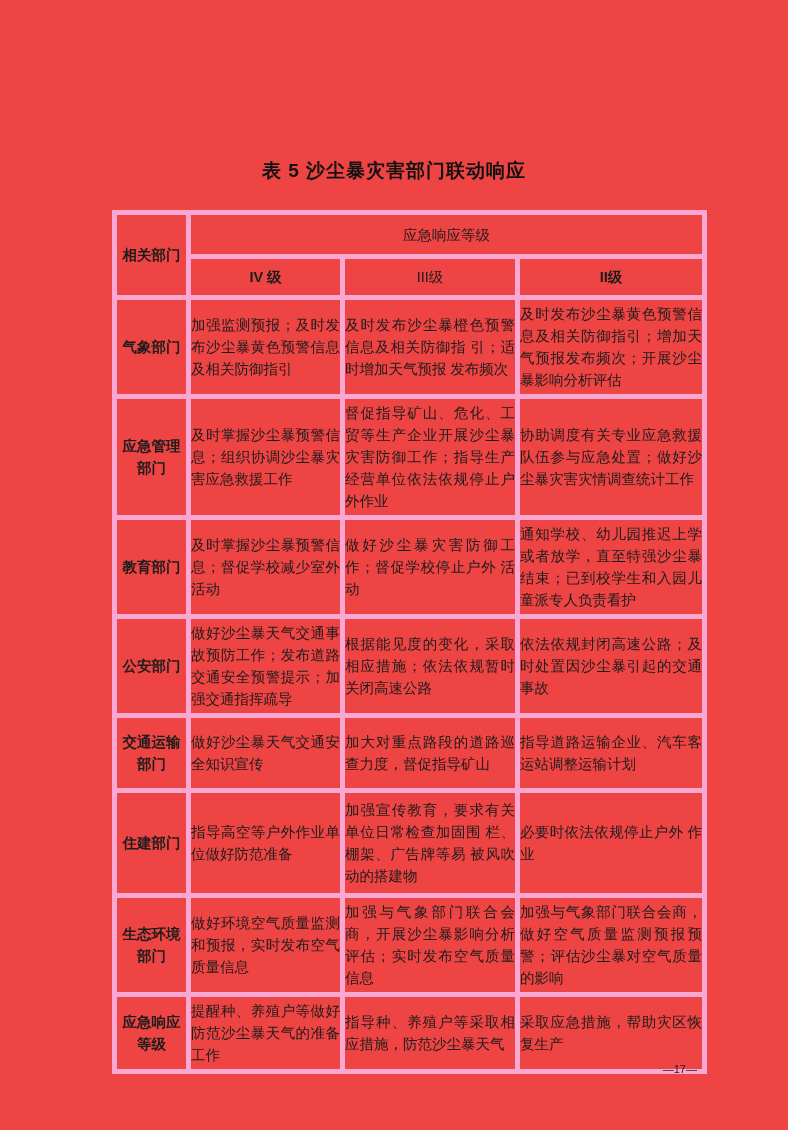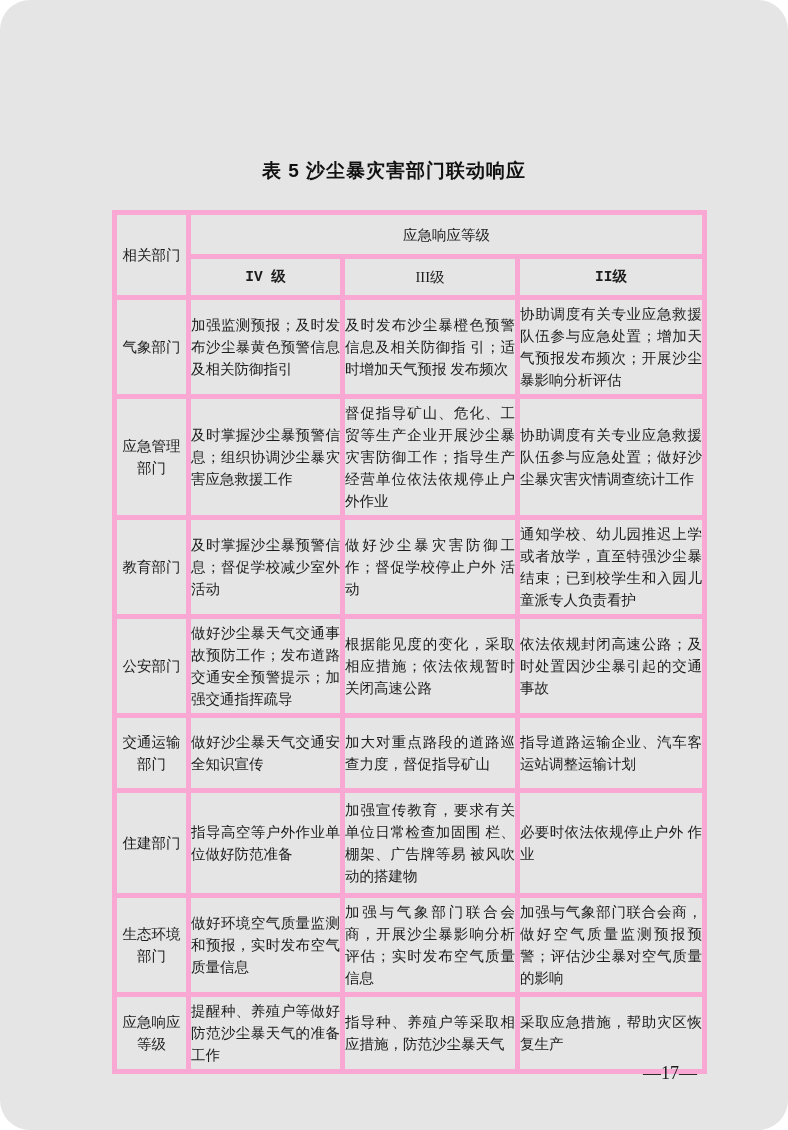--- a/index.html
+++ b/index.html
@@ -4,24 +4,23 @@
 <style>
   html, body {
     margin: 0;
     padding: 0;
     background: #ffffff;
   }
   #page {
     position: relative;
     width: 788px;
     height: 1130px;
-    background: #e5e5e5;
+    background: #ef4444;
     color: #1c1c1c;
     overflow: hidden;
-    border-radius: 30px;
   }
   .doc-title {
     position: absolute;
     top: 158px;
     left: 0;
     width: 788px;
     text-align: center;
     font-family: "Liberation Sans", sans-serif;
     font-weight: bold;
     font-size: 19px;
@@ -41,38 +40,38 @@
     border: 5px solid #f9a8d4;
     padding: 3px 0;
     vertical-align: middle;
     font-size: 14.5px;
     line-height: 22px;
     color: #1c1c1c;
     box-sizing: border-box;
   }
   th.corner, td.dept {
     font-family: "Liberation Sans", sans-serif;
-    font-weight: normal;
+    font-weight: bold;
     text-align: center;
     font-size: 15px;
     color: #111;
   }
   th.group-header {
     font-family: "Liberation Serif", serif;
     font-weight: normal;
     text-align: center;
     font-size: 15px;
   }
   th.level {
-    font-family: Liberation Serif, serif;
+    font-family: Liberation Sans, sans-serif;
     text-align: center;
     font-size: 15px;
   }
   th.level-bold {
-    font-family: Liberation Mono, monospace;
+    font-family: Liberation Sans, sans-serif;
     font-weight: bold;
     color: #111;
   }
   th.level-regular {
     font-weight: normal;
   }
   td.cell {
     font-family: "Liberation Serif", serif;
     text-align: justify;
     text-justify: inter-character;
@@ -84,22 +83,22 @@
   tr.r3 { height: 90px; }
   tr.r4 { height: 85px; }
   tr.r5 { height: 75px; }
   tr.r6 { height: 105px; }
   tr.r7 { height: 93px; }
   tr.r8 { height: 73px; }
   .page-number {
     position: absolute;
     top: 1063px;
     right: 91px;
-    font-family: Liberation Serif, serif;
-    font-size: 18px;
+    font-family: Liberation Sans, sans-serif;
+    font-size: 11px;
     color: #222;
   }
 </style>
 </head>
 <body>
 
 <div id="page">
 
   <div class="doc-title">表 5 沙尘暴灾害部门联动响应</div>
 
@@ -119,21 +118,21 @@
         <th class="level level-bold">IV 级</th>
         <th class="level level-regular">III级</th>
         <th class="level level-bold">II级</th>
       </tr>
     </thead>
     <tbody>
       <tr class="r1">
         <td class="dept">气象部门</td>
         <td class="cell">加强监测预报；及时发布沙尘暴黄色预警信息及相关防御指引</td>
         <td class="cell">及时发布沙尘暴橙色预警信息及相关防御指 引；适时增加天气预报 发布频次</td>
-        <td class="cell">协助调度有关专业应急救援队伍参与应急处置；增加天气预报发布频次；开展沙尘暴影响分析评估</td>
+        <td class="cell">及时发布沙尘暴黄色预警信息及相关防御指引；增加天气预报发布频次；开展沙尘暴影响分析评估</td>
       </tr>
       <tr class="r2">
         <td class="dept">应急管理部门</td>
         <td class="cell">及时掌握沙尘暴预警信息；组织协调沙尘暴灾害应急救援工作</td>
         <td class="cell">督促指导矿山、危化、工贸等生产企业开展沙尘暴灾害防御工作；指导生产经营单位依法依规停止户外作业</td>
         <td class="cell">协助调度有关专业应急救援队伍参与应急处置；做好沙尘暴灾害灾情调查统计工作</td>
       </tr>
       <tr class="r3">
         <td class="dept">教育部门</td>
         <td class="cell">及时掌握沙尘暴预警信息；督促学校减少室外活动</td>

